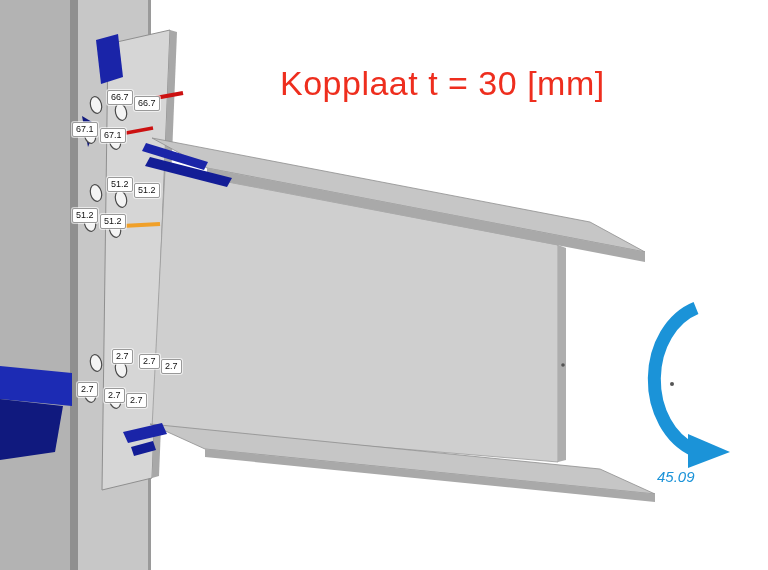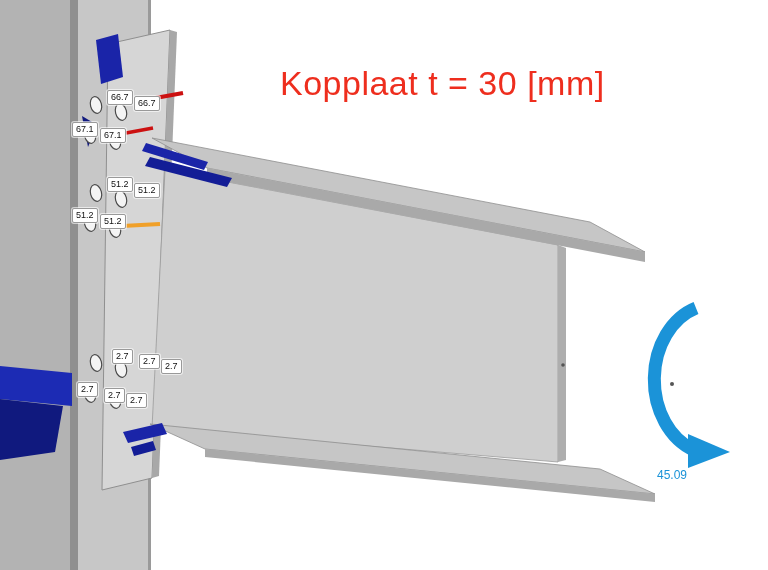--- a/index.html
+++ b/index.html
@@ -12,21 +12,21 @@
     position:absolute; left:272px; top:64px;
     font-size:34px; color:#ee2e1e; white-space:nowrap; letter-spacing:0.5px;margin-left:8px;
   }
   .bolt-label {
     position:absolute; background:#ffffff; border:1px solid #999999;
     border-radius:2px; padding:1px 3px; font-size:9px; line-height:1.2;
     color:#111111; white-space:nowrap; box-shadow:0 0 0 1px rgba(255,255,255,0.6);
   }
   .moment-label {
     position:absolute; left:657px; top:468px;
-    font-size:12px; color:#1b93d8; white-space:nowrap;
+    font-size:15px; color:#1b93d8; white-space:nowrap;font-style:italic;
   }
 </style>
 </head>
 <body>
 
 <div class="stage">
 
   <svg class="scene" width="768" height="570" viewBox="0 0 768 570">
 
     <rect x="0" y="0" width="70" height="570" fill="#b3b3b3"></rect>

